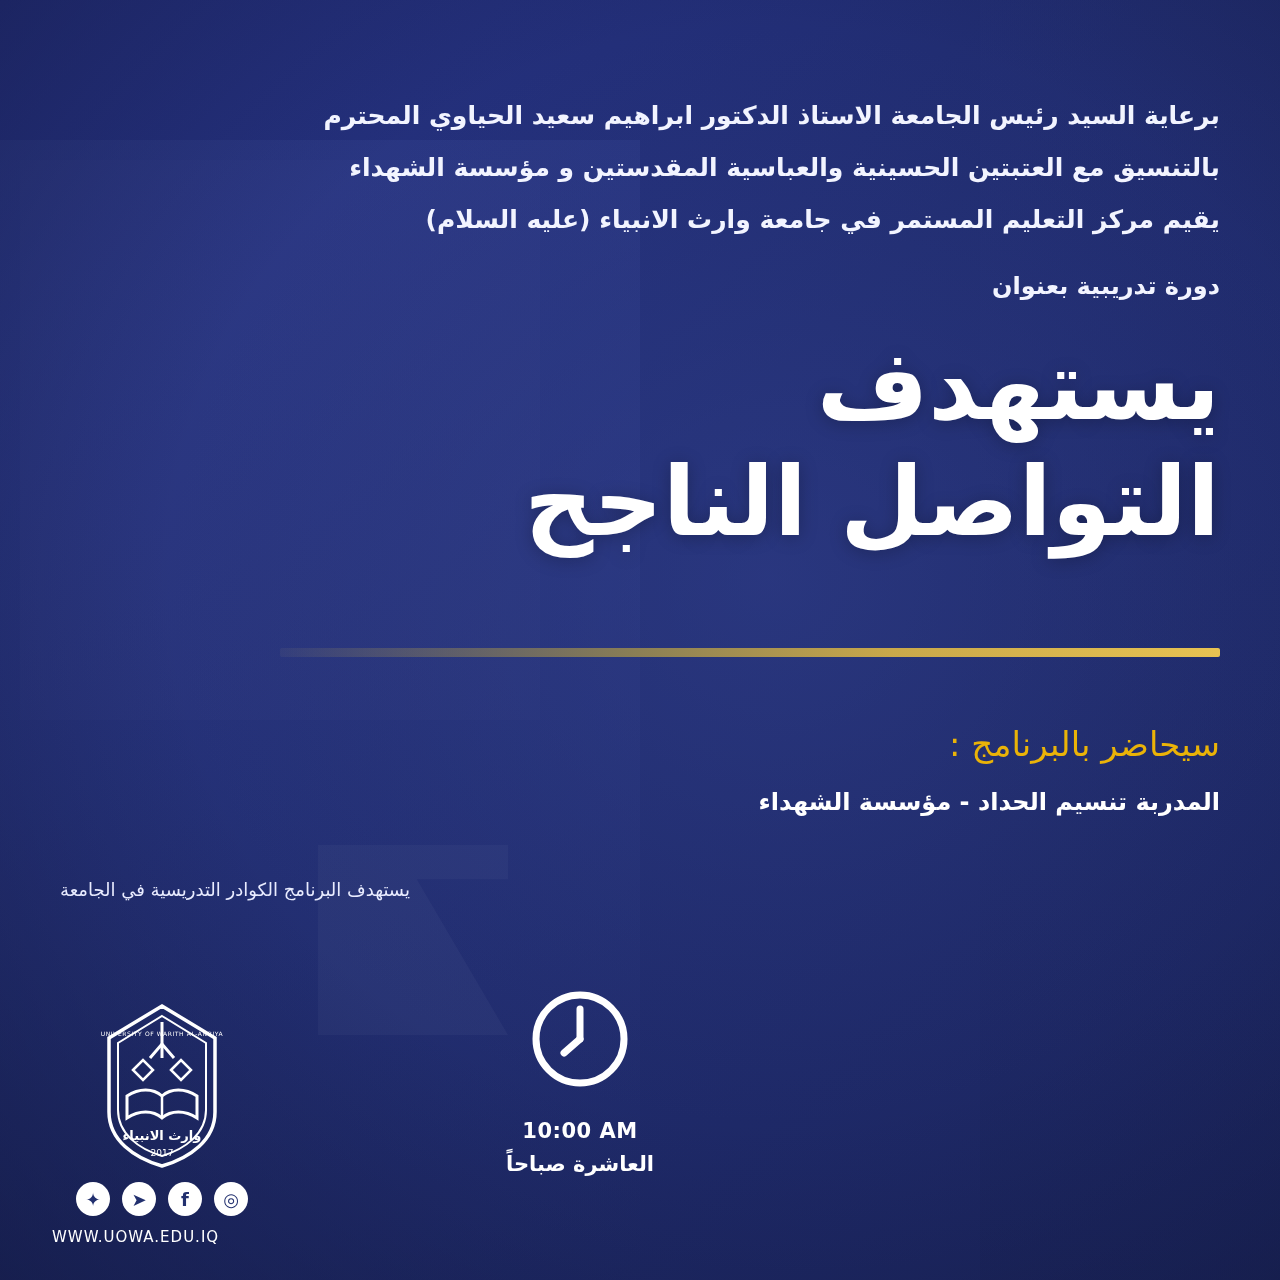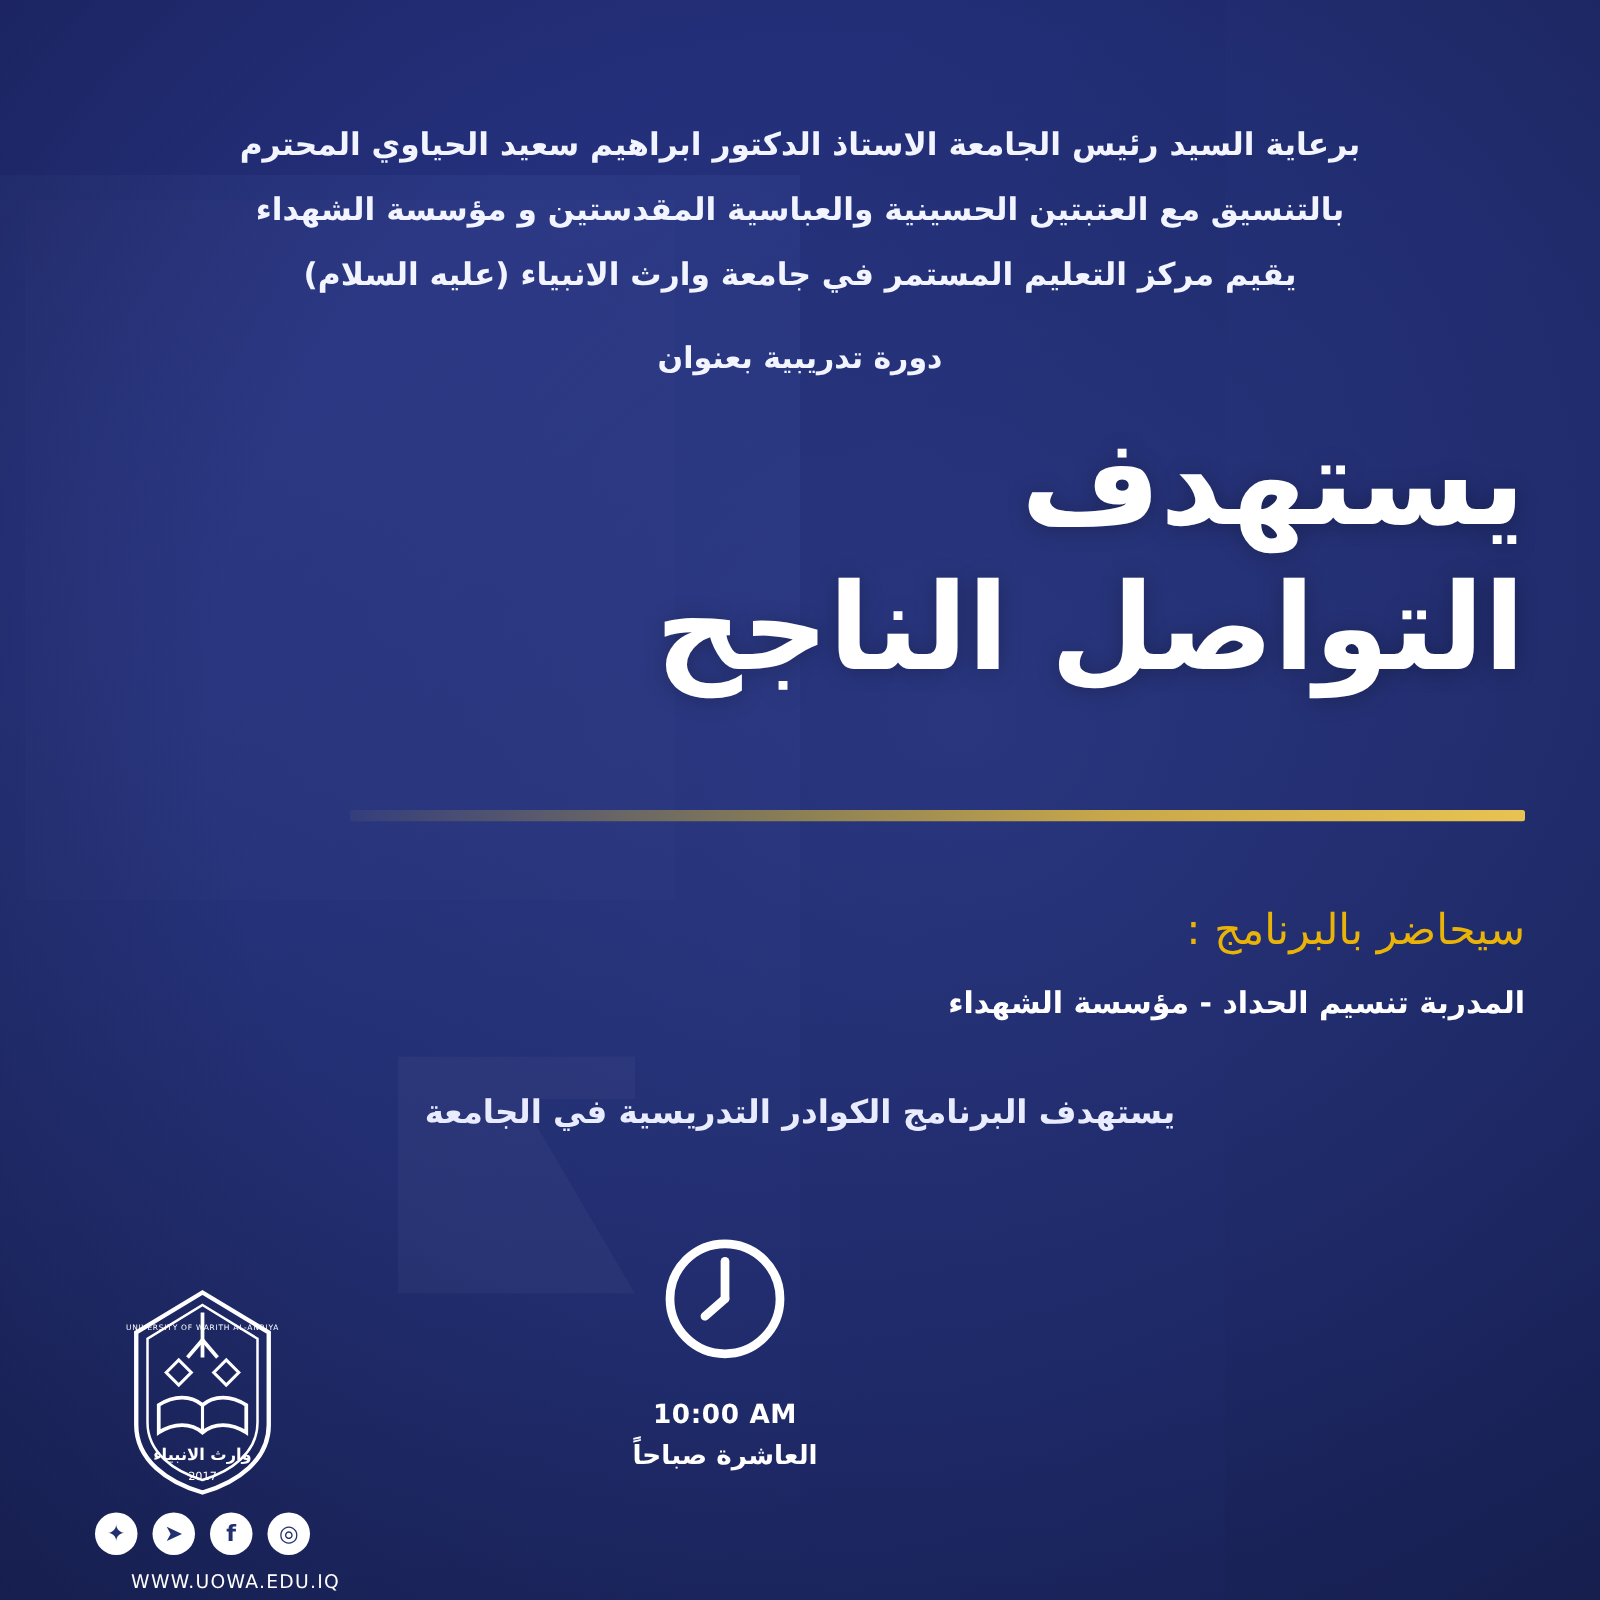--- a/index.html
+++ b/index.html
@@ -61,21 +61,21 @@
     height: 560px;
     background: rgba(255,255,255,0.022);
   }
 
   
   .header-block {
     position: absolute;
     right: 60px;
     top: 90px;
     width: 1160px;
-    text-align: center;
+    text-align: right;
   }
   .header-line {
     font-size: 25px;
     font-weight: 700;
     line-height: 52px;
     letter-spacing: 0px;
     color: #f2f4ff;
     white-space: nowrap;
   }
   .header-line.sub {
@@ -136,23 +136,23 @@
     font-weight: 800;
     color: #ffffff;
     line-height: 56px;
     margin-top: 8px;
   }
   .audience {
     position: absolute;
     right: 60px;
     top: 868px;
     width: 1160px;
-    text-align: center;
-    font-size: 26px;
-    font-weight: 700;
+    text-align: left;
+    font-size: 18px;
+    font-weight: 400;
     color: #e9ecff;
     line-height: 44px;
   }
 
   
   .info-row {
     position: absolute;
     right: 612px;
     top: 985px;
     width: 560px;
@@ -184,23 +184,23 @@
   .info-text .ltr {
     direction: ltr;
     display: block;
     letter-spacing: 0.5px;
   }
 
   
   .logo-area {
     position: absolute;
     left: 52px;
-    top: 1028px;
+    top: 1000px;
     width: 220px;
-    text-align: right;
+    text-align: left;
   }
   .logo-emblem {
     width: 150px;
     height: 170px;
     margin: 0 auto;
     position: relative;
   }
   .social-row {
     margin-top: 12px;
     display: flex;

